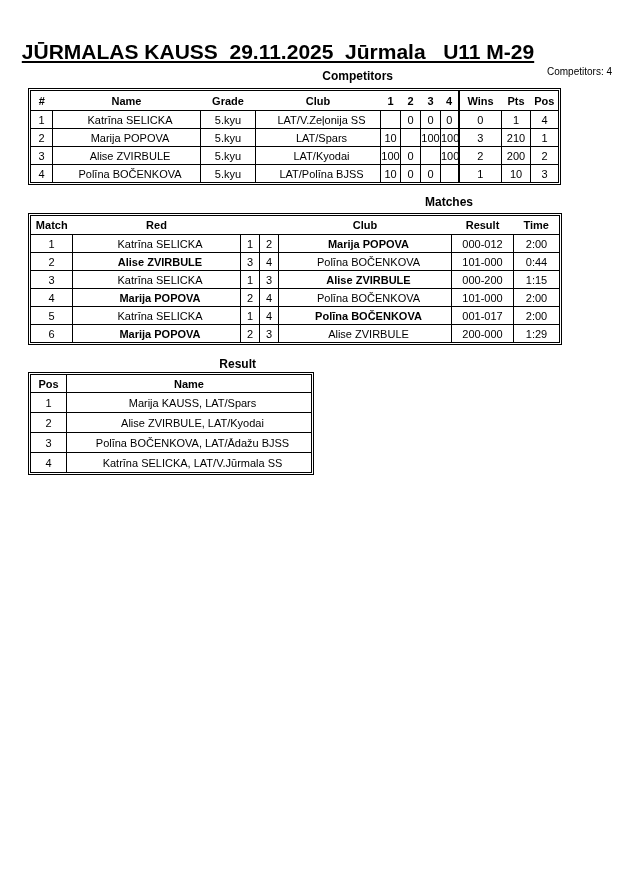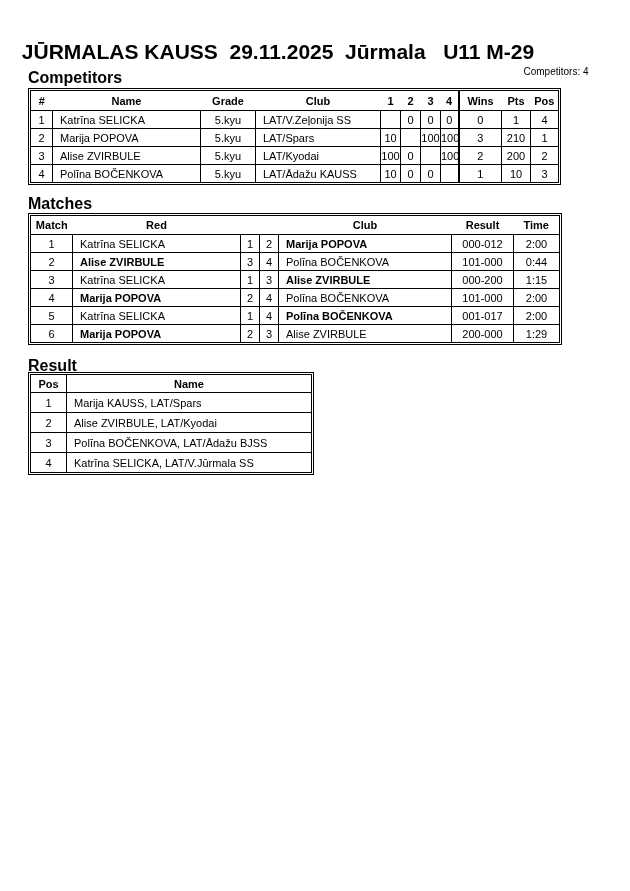--- a/index.html
+++ b/index.html
@@ -12,29 +12,30 @@
     overflow: hidden;
   }
   .abs { position: absolute; }
 
   .page-title {
     top: 40px; left: 0; width: 556px;
     text-align: center;
     font-size: 21px; font-weight: bold;
     white-space: pre;
     letter-spacing: 0px;
+    text-decoration: underline;
   }
   .comp-count {
     top: 66px; left: 500px; width: 112px;
-    text-align: center;
+    text-align: right;
     font-size: 10px;
   }
   .section-label {
-    font-size: 16px; font-weight: bold;
-    text-align: left;
+    font-size: 12px; font-weight: bold;
+    text-align: right;
     white-space: pre;
   }
   .lbl-competitors { top: 69px;  left: 28px; width: 365px; }
   .lbl-matches     { top: 195px; left: 28px; width: 445px; }
   .lbl-results     { top: 357px; left: 28px; width: 228px; }
 
   .tbl-wrap {
     border: 1px solid #000;
     padding: 1px;
     background: #fff;
@@ -51,21 +52,21 @@
   }
   td {
     overflow: hidden;
     white-space: nowrap;
     padding: 0;
   }
   thead td { font-weight: bold; border: 0; border-bottom: 1px solid #000; }
   tbody td { border: 1px solid #000; }
 
   .c { text-align: center; }
-  .l { text-align: left; padding-left: 7px; }
+  .l { text-align: center; padding-left: 7px; }
   .bold { font-weight: bold; }
 
   
   .t-comp { width: 528px; }
   .t-comp thead td { height: 19px; }
   .t-comp tbody td { height: 17px; }
   .t-comp .sep-thick { border-left: 2px solid #000 !important; }
 
   
   .t-match { width: 529px; }
@@ -153,21 +154,21 @@
         <td class="c"></td>
         <td class="c">100</td>
         <td class="c sep-thick">2</td>
         <td class="c">200</td>
         <td class="c">2</td>
       </tr>
       <tr>
         <td class="c">4</td>
         <td class="l">Polīna BOČENKOVA</td>
         <td class="c">5.kyu</td>
-        <td class="l">LAT/Ādažu KAUSS</td>
+        <td class="l">LAT/Polīna BJSS</td>
         <td class="c">10</td>
         <td class="c">0</td>
         <td class="c">0</td>
         <td class="c"></td>
         <td class="c sep-thick">1</td>
         <td class="c">10</td>
         <td class="c">3</td>
       </tr>
     </tbody>
   </table>

